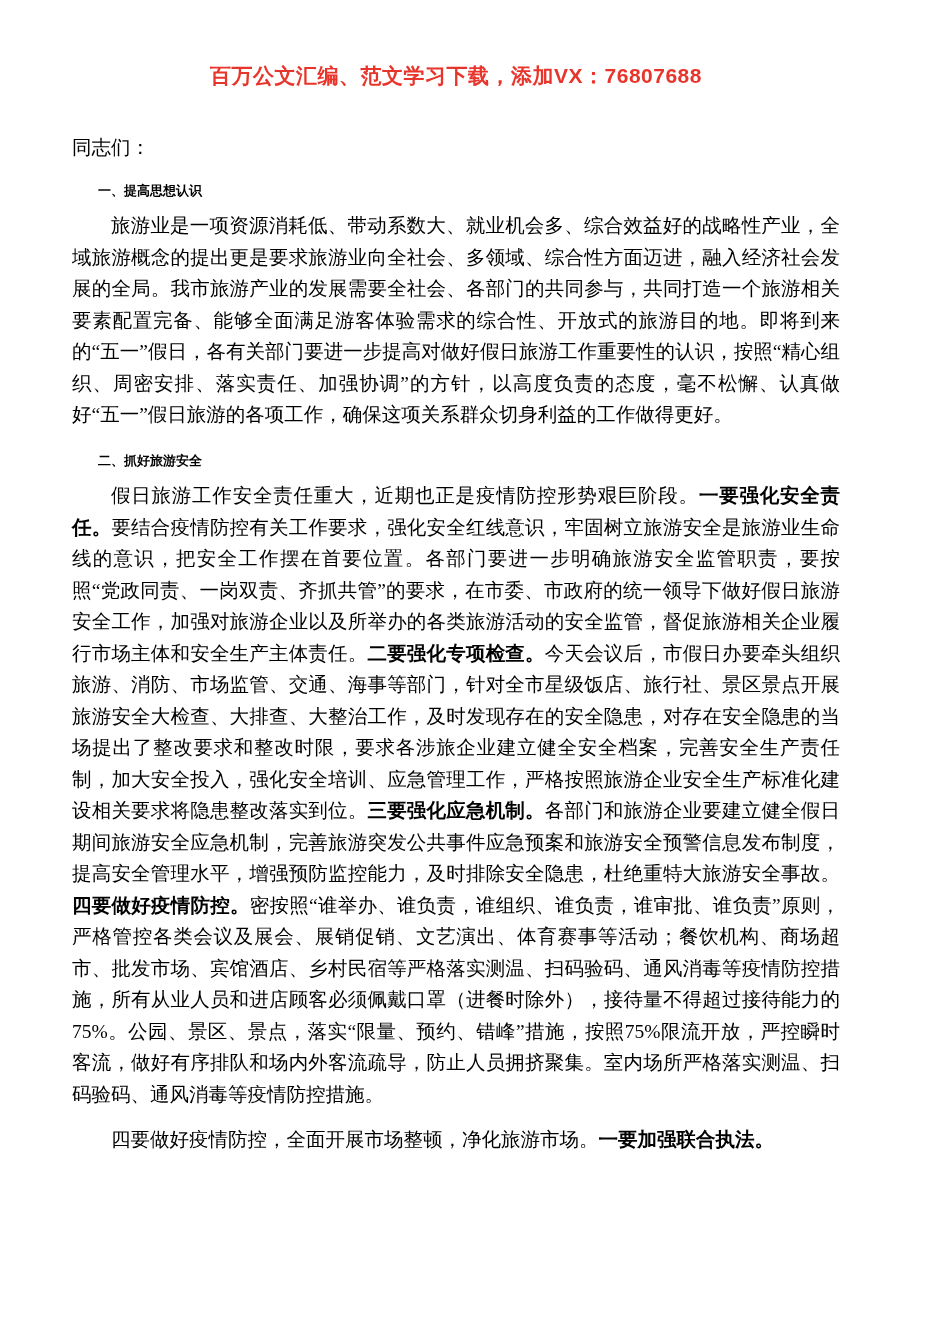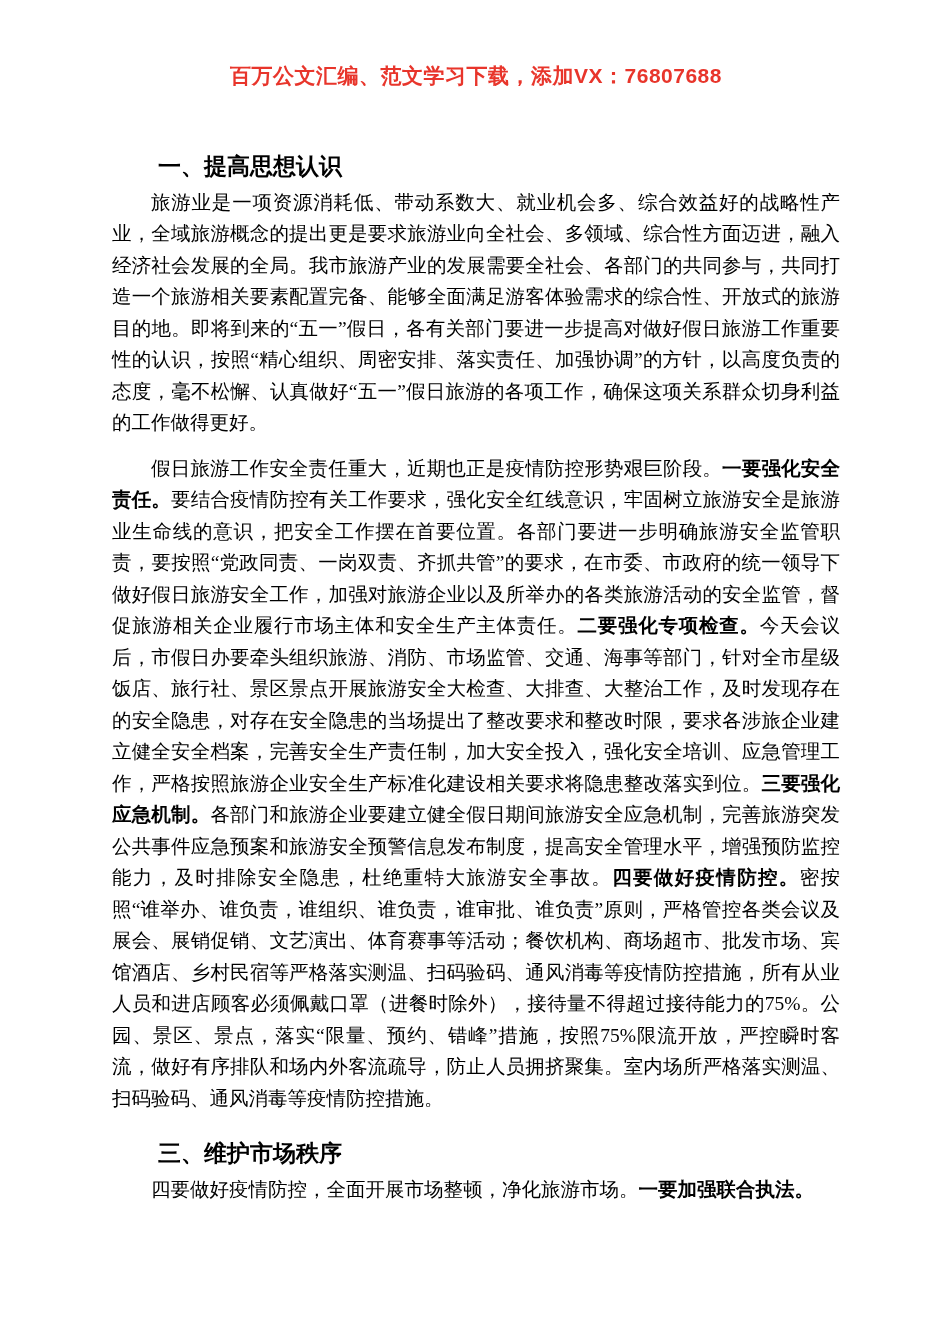--- a/index.html
+++ b/index.html
@@ -12,21 +12,21 @@
     height: 1344px;
     font-family: "Liberation Serif", "DejaVu Serif", serif;
     color: #000000;
     position: relative;
     overflow: hidden;
   }
   .page {
     box-sizing: border-box;
     width: 950px;
     height: 1344px;
-    padding: 62px 110px 40px 112px;
+    padding: 62px 110px 40px 72px;
     background: #ffffff;
   }
   .banner {
     text-align: center;
     color: #e8352b;
     font-family: "Liberation Sans", "DejaVu Sans", sans-serif;
     font-weight: bold;
     font-size: 21px;
     letter-spacing: 0.5px;
     margin: 0 0 42px 0;
@@ -44,46 +44,47 @@
   .salutation {
     margin-bottom: 2px;
   }
   .indent {
     text-indent: 2em;
   }
   .heading {
     text-indent: 2em;
     font-weight: bold;
     font-family: "Liberation Sans", "DejaVu Sans", sans-serif;
-    font-size: 23px;
-    margin-top: 10px;
+    font-size: 13px;
+    margin-top: 0;
     margin-bottom: 4px;
   }
   .para {
     text-indent: 2em;
     margin-bottom: 0;
   }
   b.em {
     font-weight: bold;
     font-family: "Liberation Sans", "DejaVu Sans", sans-serif;
   }
   .spacer-sm { height: 9px; }
   .spacer-md { height: 14px; }
 </style>
 </head>
 <body>
 
 <div class="page">
   <div class="banner">百万公文汇编、范文学习下载，添加VX：76807688</div>
   <div class="doc-body">
+    <p class="salutation">同志们：</p>
 
     <div class="spacer-sm"></div>
     <p class="heading">一、提高思想认识</p>
     <p class="para"><span>旅游业是一项资源消耗低、带动系数大、就业机会多、综合效益好的战略性产业，全域旅游概念的提出更是要求旅游业向全社会、多领域、综合性方面迈进，融入经济社会发展的全局。我市旅游产业的发展需要全社会、各部门的共同参与，共同打造一个旅游相关要素配置完备、能够全面满足游客体验需求的综合性、开放式的旅游目的地。即将到来的“五一”假日，各有关部门要进一步提高对做好假日旅游工作重要性的认识，按照“精心组织、周密安排、落实责任、加强协调”的方针，以高度负责的态度，毫不松懈、认真做好“五一”假日旅游的各项工作，确保这项关系群众切身利益的工作做得更好。</span></p>
 
     <div class="spacer-md"></div>
+    <p class="heading">二、抓好旅游安全</p>
     <p class="para"><span>假日旅游工作安全责任重大，近期也正是疫情防控形势艰巨阶段。</span><b class="em">一要强化安全责任。</b><span>要结合疫情防控有关工作要求，强化安全红线意识，牢固树立旅游安全是旅游业生命线的意识，把安全工作摆在首要位置。各部门要进一步明确旅游安全监管职责，要按照“党政同责、一岗双责、齐抓共管”的要求，在市委、市政府的统一领导下做好假日旅游安全工作，加强对旅游企业以及所举办的各类旅游活动的安全监管，督促旅游相关企业履行市场主体和安全生产主体责任。</span><b class="em">二要强化专项检查。</b><span>今天会议后，市假日办要牵头组织旅游、消防、市场监管、交通、海事等部门，针对全市星级饭店、旅行社、景区景点开展旅游安全大检查、大排查、大整治工作，及时发现存在的安全隐患，对存在安全隐患的当场提出了整改要求和整改时限，要求各涉旅企业建立健全安全档案，完善安全生产责任制，加大安全投入，强化安全培训、应急管理工作，严格按照旅游企业安全生产标准化建设相关要求将隐患整改落实到位。</span><b class="em">三要强化应急机制。</b><span>各部门和旅游企业要建立健全假日期间旅游安全应急机制，完善旅游突发公共事件应急预案和旅游安全预警信息发布制度，提高安全管理水平，增强预防监控能力，及时排除安全隐患，杜绝重特大旅游安全事故。</span><b class="em">四要做好疫情防控。</b><span>密按照“谁举办、谁负责，谁组织、谁负责，谁审批、谁负责”原则，严格管控各类会议及展会、展销促销、文艺演出、体育赛事等活动；餐饮机构、商场超市、批发市场、宾馆酒店、乡村民宿等严格落实测温、扫码验码、通风消毒等疫情防控措施，所有从业人员和进店顾客必须佩戴口罩（进餐时除外），接待量不得超过接待能力的75%。公园、景区、景点，落实“限量、预约、错峰”措施，按照75%限流开放，严控瞬时客流，做好有序排队和场内外客流疏导，防止人员拥挤聚集。室内场所严格落实测温、扫码验码、通风消毒等疫情防控措施。</span></p>
 
     <div class="spacer-md"></div>
-    <p class="heading">三、维护市场秩序</p>
     <p class="para"><span>四要做好疫情防控，全面开展市场整顿，净化旅游市场。</span><b class="em">一要加强联合执法。</b></p>
   </div>
 </div>
 
 </body></html>

